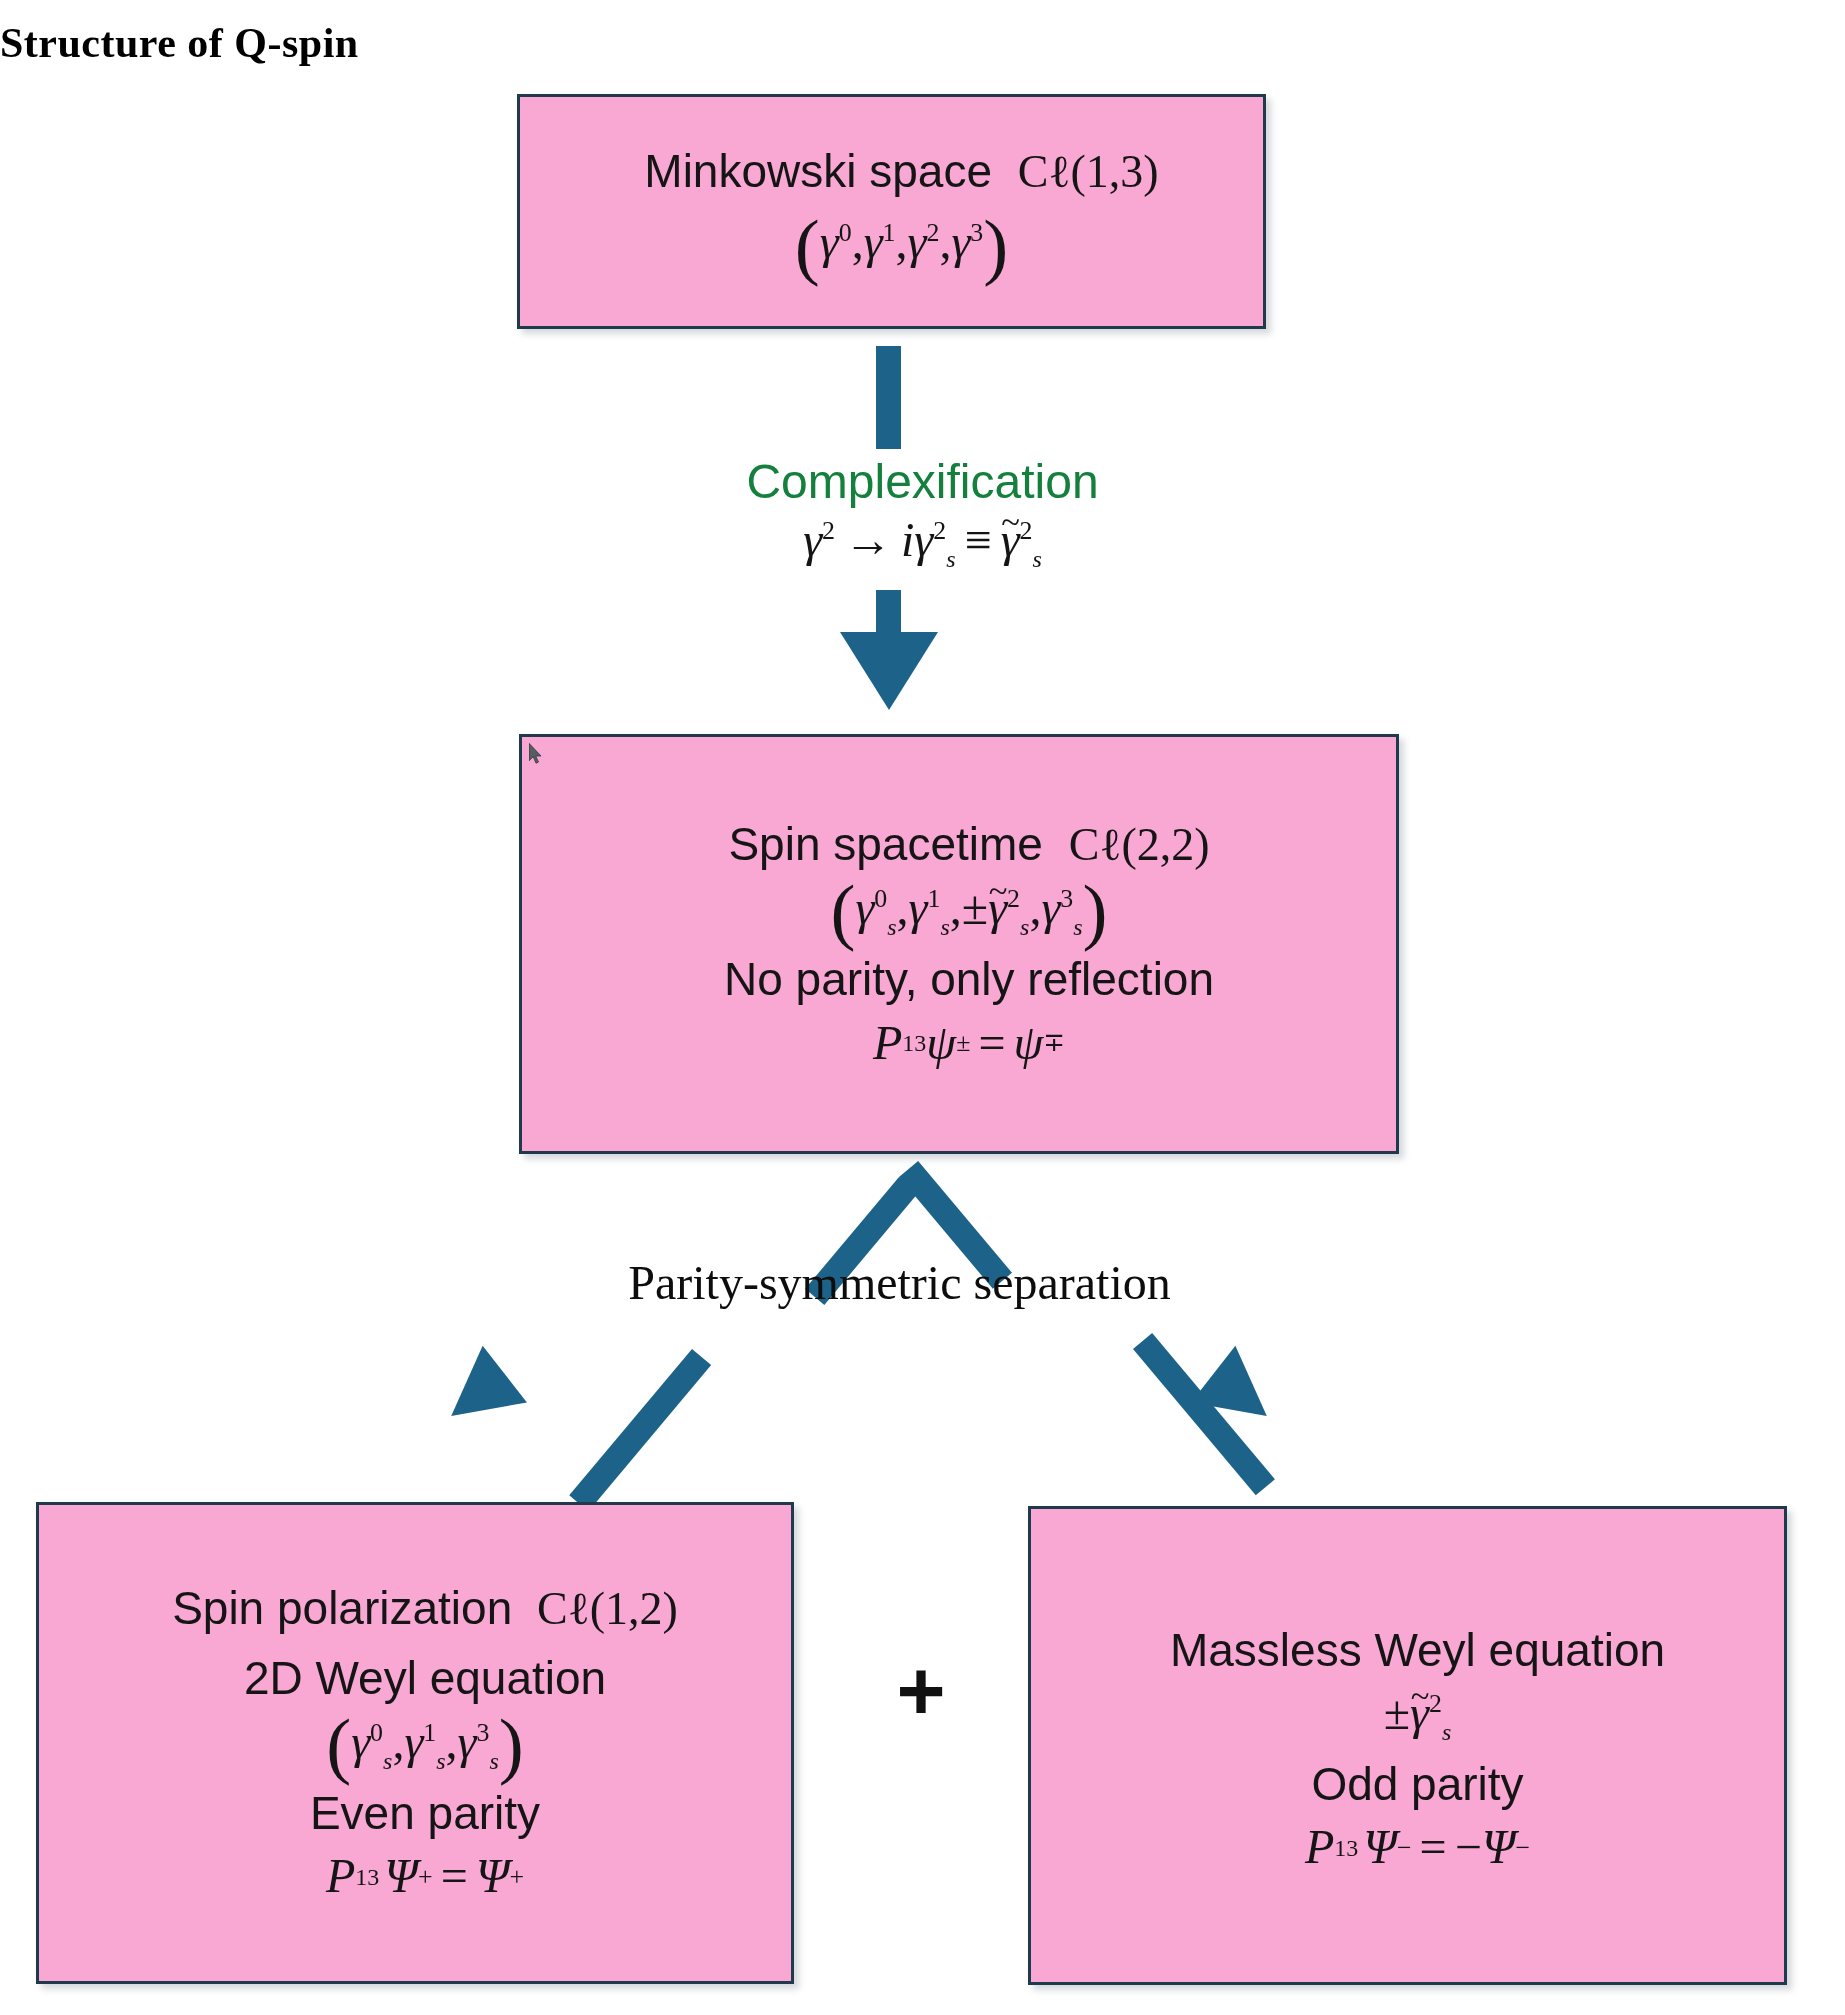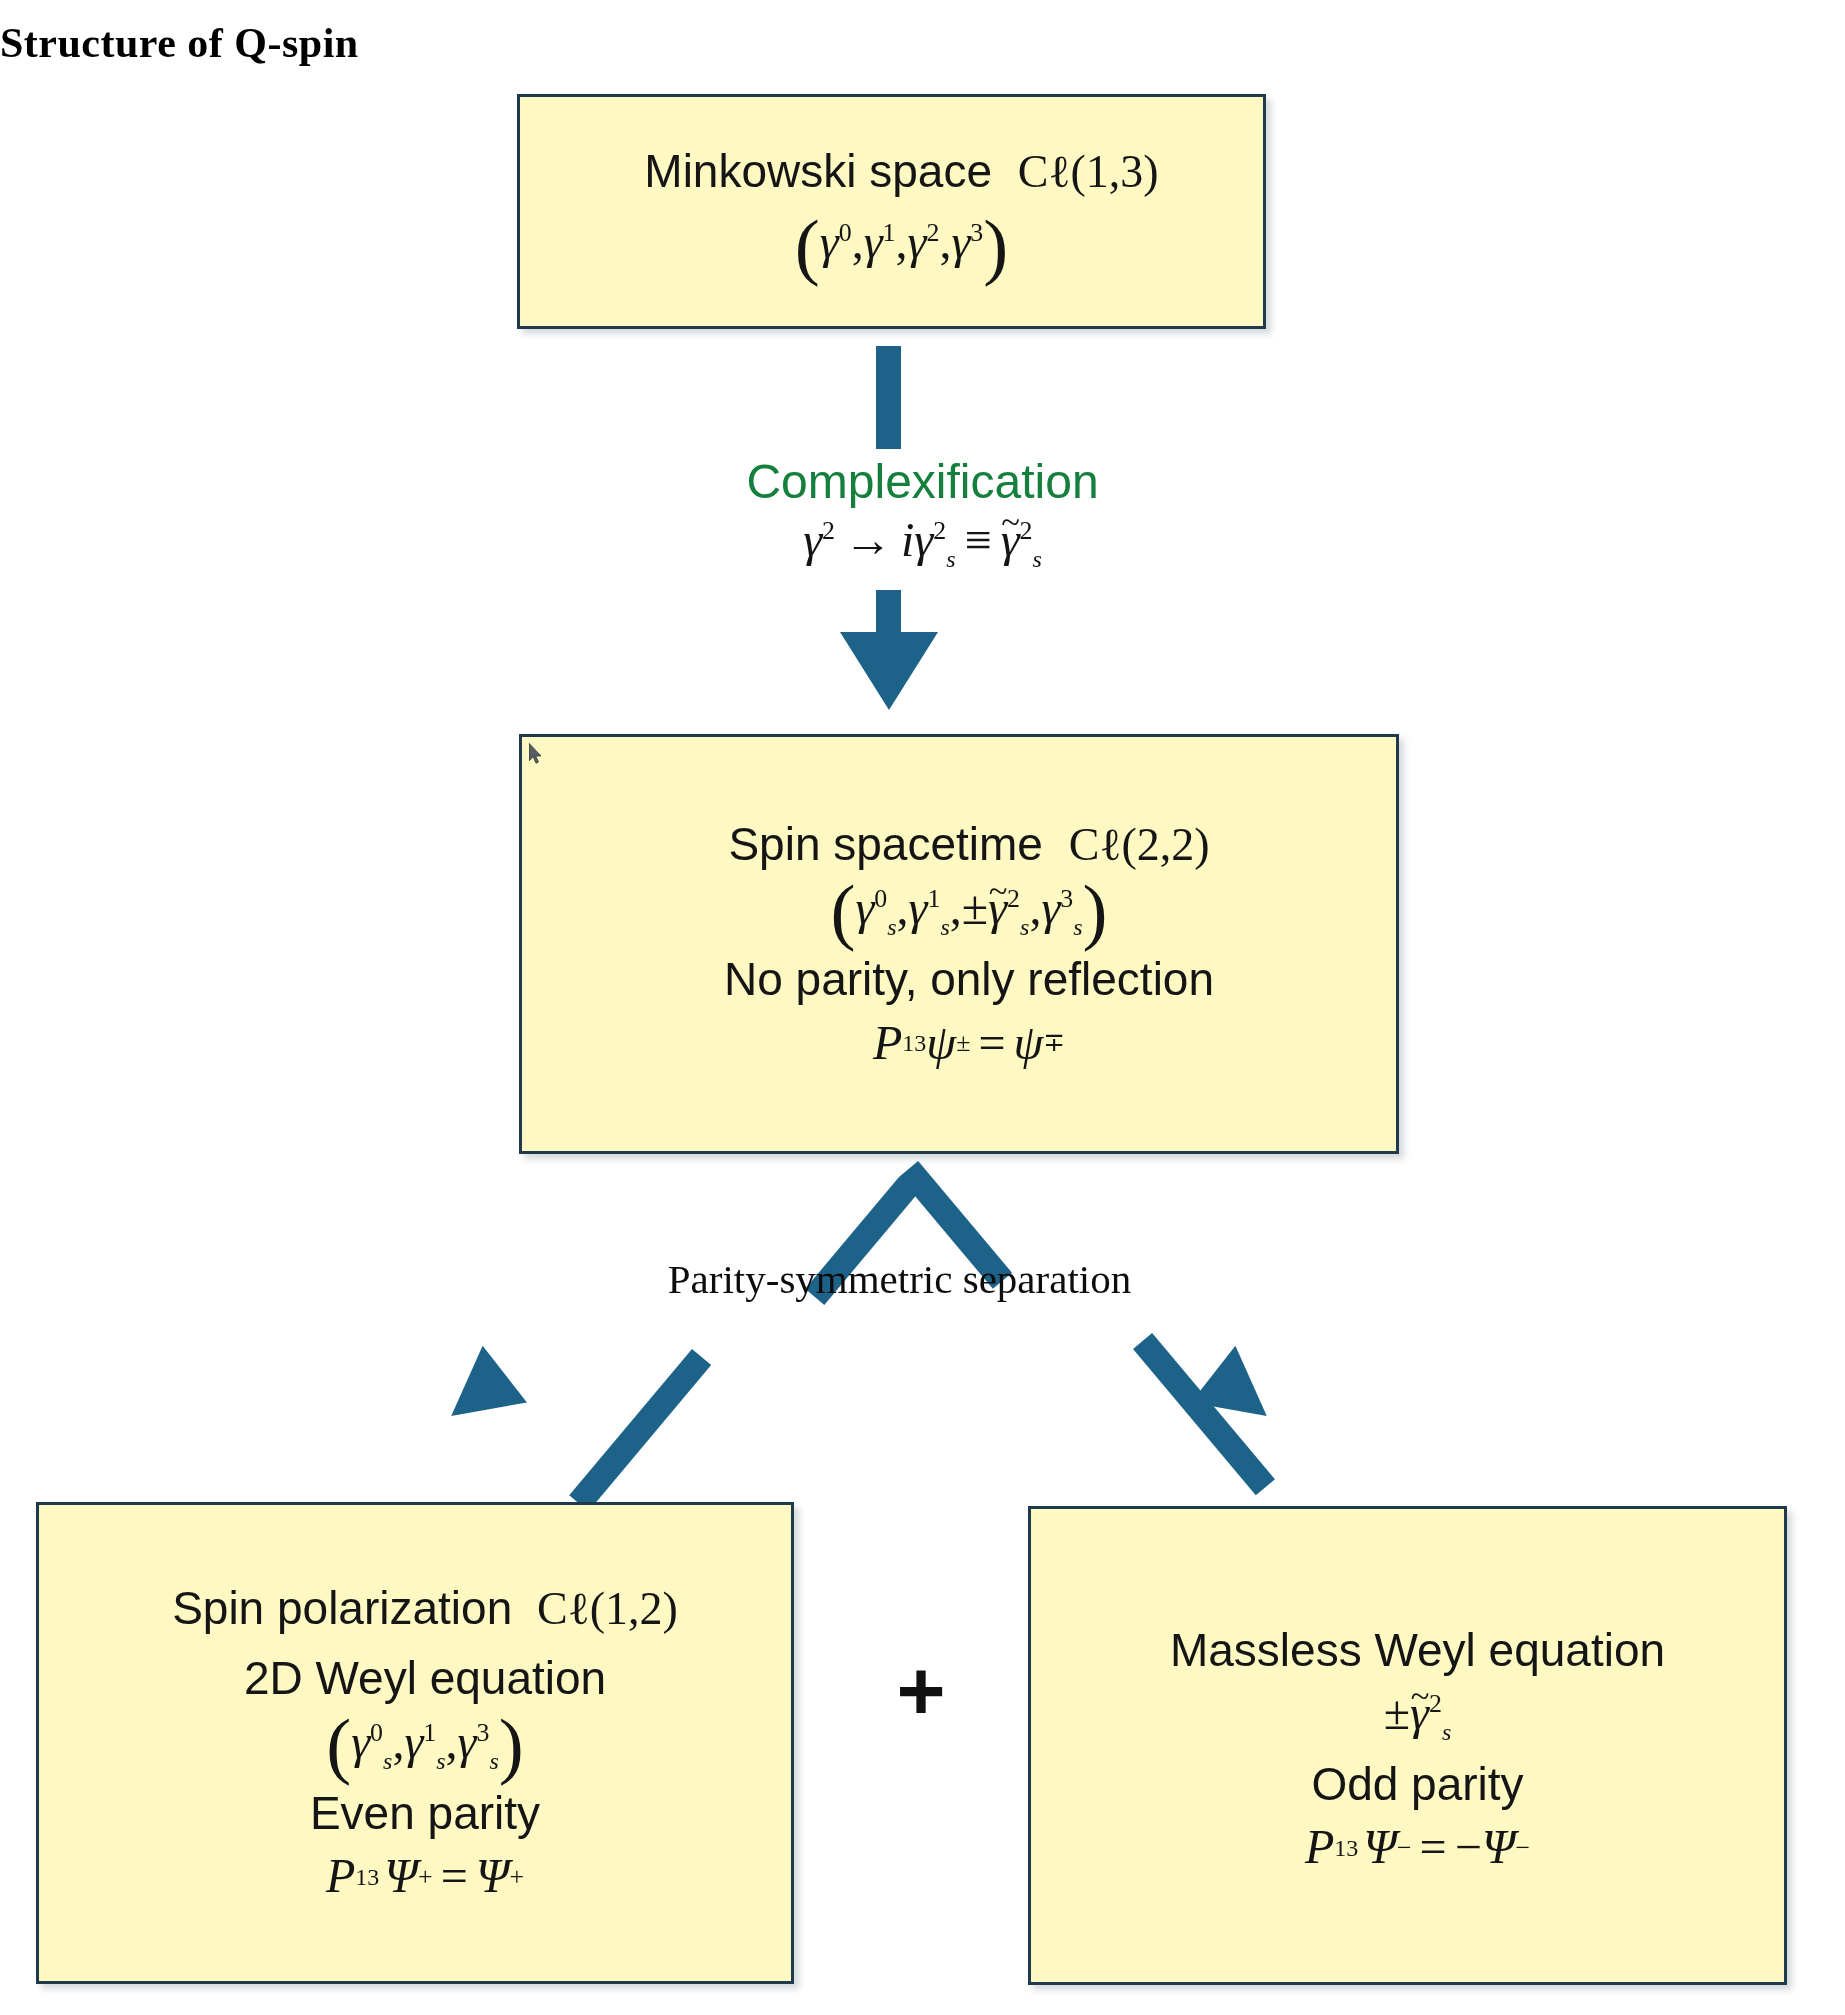--- a/index.html
+++ b/index.html
@@ -28,21 +28,21 @@
     font-size: 42px;
     letter-spacing: 0.5px;
     color: #000000;
     white-space: nowrap;
   }
 
   
   .node-box {
     position: absolute;
     box-sizing: border-box;
-    background: #fef9c3;
+    background: #f9a8d4;
     border: 3px solid #1e3a4c;
     box-shadow: 4.5px 4.5px 6.5px rgba(120,130,140,0.30);
     display: flex;
     flex-direction: column;
     align-items: center;
     justify-content: center;
     padding-left: 20px;
   }
   .node-line {
     text-align: center;
@@ -150,21 +150,21 @@
     position: absolute;
     left: 0; top: 512px; width: 1845px;
     text-align: center;
     white-space: nowrap;
   }
   #label-parity-sep {
     position: absolute;
     left: 0; top: 1255px; width: 1799px;
     text-align: center;
     font-family: "Liberation Serif", serif;
-    font-size: 41px;
+    font-size: 48px;
     color: #0d0d0d;
     white-space: nowrap;
   }
 
   
   .diag {
     position: absolute;
     background: #1d6389;
     transform-origin: 0 0;
   }

